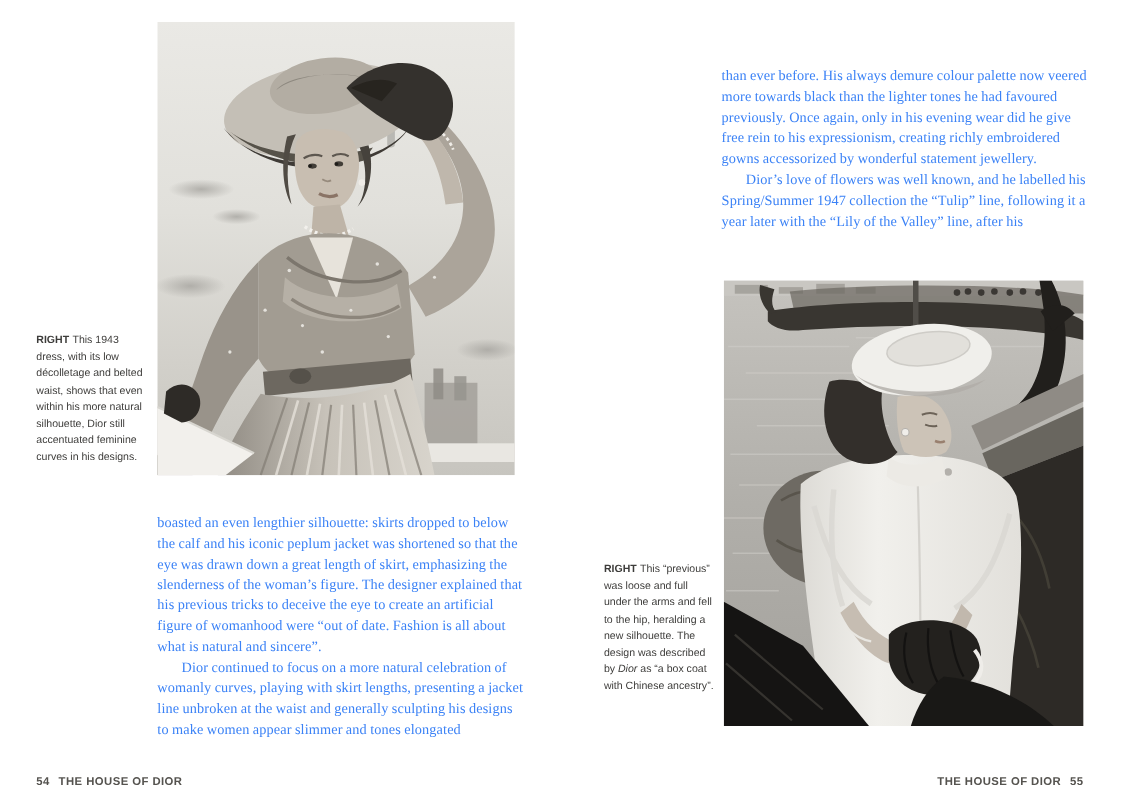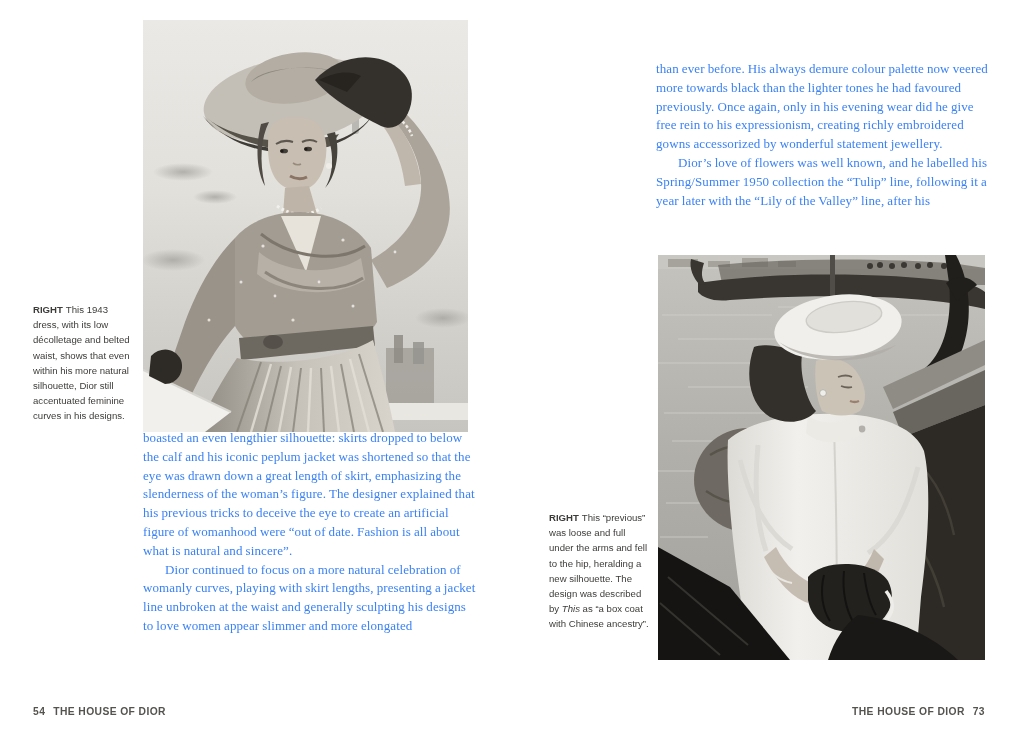--- a/index.html
+++ b/index.html
@@ -21,21 +21,21 @@
   .caption-left  { left:33px;  top:302px; width:101px; }
   .caption-right { left:549px; top:510px; width:103px; }
   .cap-label { font-weight:700; margin-right:3px;margin-top:28px; }
   .italic { font-style:italic; }
 
   .body-col {
     position:absolute; width:336px;
     font-size:13px; line-height:18.8px; color:#3b82f6;
     letter-spacing:0.1px; word-spacing:-0.3px;
   }
-  .body-left  { left:143px; top:429px; }
+  .body-left  { left:143px; top:466px; }
   .body-right { left:656px; top:60px; }
   .body-col p { margin:0; }
   .body-col p.indent { text-indent:22px; }
 
   .folio {
     position:absolute; top:682px;
     font-family:"Liberation Sans", sans-serif;
     font-size:10.3px; font-weight:700; color:#55534f;
     letter-spacing:0.4px;
     margin-top:24px;
@@ -147,30 +147,30 @@
       <path d="M8 336 C18 326 32 328 38 340 C42 352 34 364 22 364 L6 356 Z" fill="#2e2b27"></path>
     </svg>
   </figure>
 
   <aside class="caption caption-left">
     <span class="cap-label">RIGHT</span><span>This 1943 dress, with its low décolletage and belted waist, shows that even within his more natural silhouette, Dior still accentuated feminine curves in his designs.</span>
   </aside>
 
   <div class="body-col body-left">
     <p>boasted an even lengthier silhouette: skirts dropped to below the calf and his iconic peplum jacket was shortened so that the eye was drawn down a great length of skirt, emphasizing the slenderness of the woman’s figure. The designer explained that his previous tricks to deceive the eye to create an artificial figure of womanhood were “out of date. Fashion is all about what is natural and sincere”.</p>
-    <p class="indent">Dior continued to focus on a more natural celebration of womanly curves, playing with skirt lengths, presenting a jacket line unbroken at the waist and generally sculpting his designs to love women appear slimmer and more elongated</p>
+    <p class="indent">Dior continued to focus on a more natural celebration of womanly curves, playing with skirt lengths, presenting a jacket line unbroken at the waist and generally sculpting his designs to make women appear slimmer and tones elongated</p>
   </div>
 
   <footer class="folio folio-left">
     <span class="folio-num">54</span><span class="folio-title">THE HOUSE OF DIOR</span>
   </footer>
 
   <div class="body-col body-right">
     <p>than ever before. His always demure colour palette now veered more towards black than the lighter tones he had favoured previously. Once again, only in his evening wear did he give free rein to his expressionism, creating richly embroidered gowns accessorized by wonderful statement jewellery.</p>
-    <p class="indent">Dior’s love of flowers was well known, and he labelled his Spring/Summer 1950 collection the “Tulip” line, following it a year later with the “Lily of the Valley” line, after his</p>
+    <p class="indent">Dior’s love of flowers was well known, and he labelled his Spring/Summer 1947 collection the “Tulip” line, following it a year later with the “Lily of the Valley” line, after his</p>
   </div>
 
   <figure class="photo photo-right" role="img" aria-label="Black-and-white photograph: model seated in a Venetian gondola wearing a white paletot box coat and white saucer hat, dark gloves in her lap, gondola prows and water behind">
     <svg viewBox="0 0 327 405" width="327" height="405">
       <defs>
         <linearGradient id="rpWater" x1="0" y1="0" x2="0" y2="1">
           <stop offset="0" stop-color="#c5c3be"></stop>
             <stop offset="0.5" stop-color="#b1afaa"></stop>
           <stop offset="1" stop-color="#a3a19c"></stop>
         </linearGradient>
@@ -264,20 +264,20 @@
       </g>
       <path d="M0 292 L72 332 L132 405 L0 405 Z" fill="#151413"></path>
       <g stroke="#3e3b36" stroke-width="2" fill="none" opacity="0.8">
         <path d="M10 322 L90 390"></path>
           <path d="M2 348 L62 400"></path>
       </g>
     </svg>
   </figure>
 
   <aside class="caption caption-right">
-    <span class="cap-label">RIGHT</span><span>This “previous” was loose and full under the arms and fell to the hip, heralding a new silhouette. The design was described by </span><span class="italic">This</span><span> as “a box coat with Chinese ancestry”.</span>
+    <span class="cap-label">RIGHT</span><span>This “previous” was loose and full under the arms and fell to the hip, heralding a new silhouette. The design was described by </span><span class="italic">Dior</span><span> as “a box coat with Chinese ancestry”.</span>
   </aside>
 
   <footer class="folio folio-right">
-    <span class="folio-title">THE HOUSE OF DIOR</span><span class="folio-num">73</span>
+    <span class="folio-title">THE HOUSE OF DIOR</span><span class="folio-num">55</span>
   </footer>
 
 </div>
 
 </body></html>

